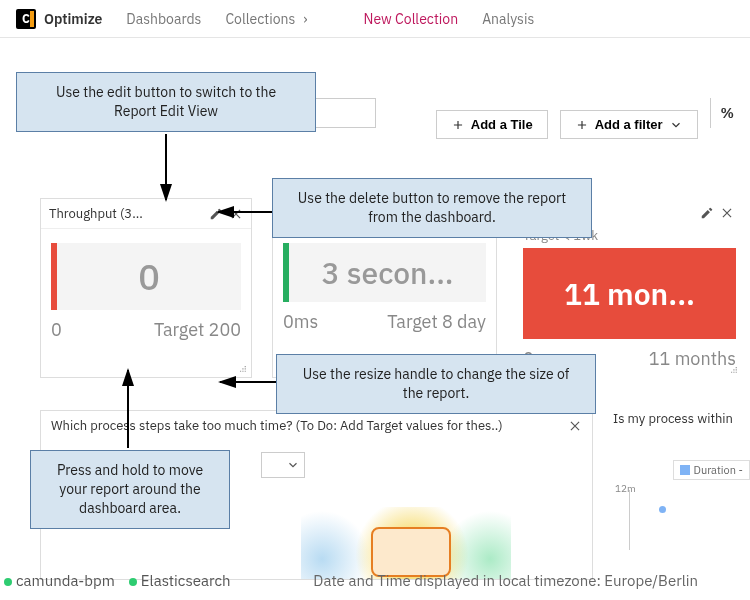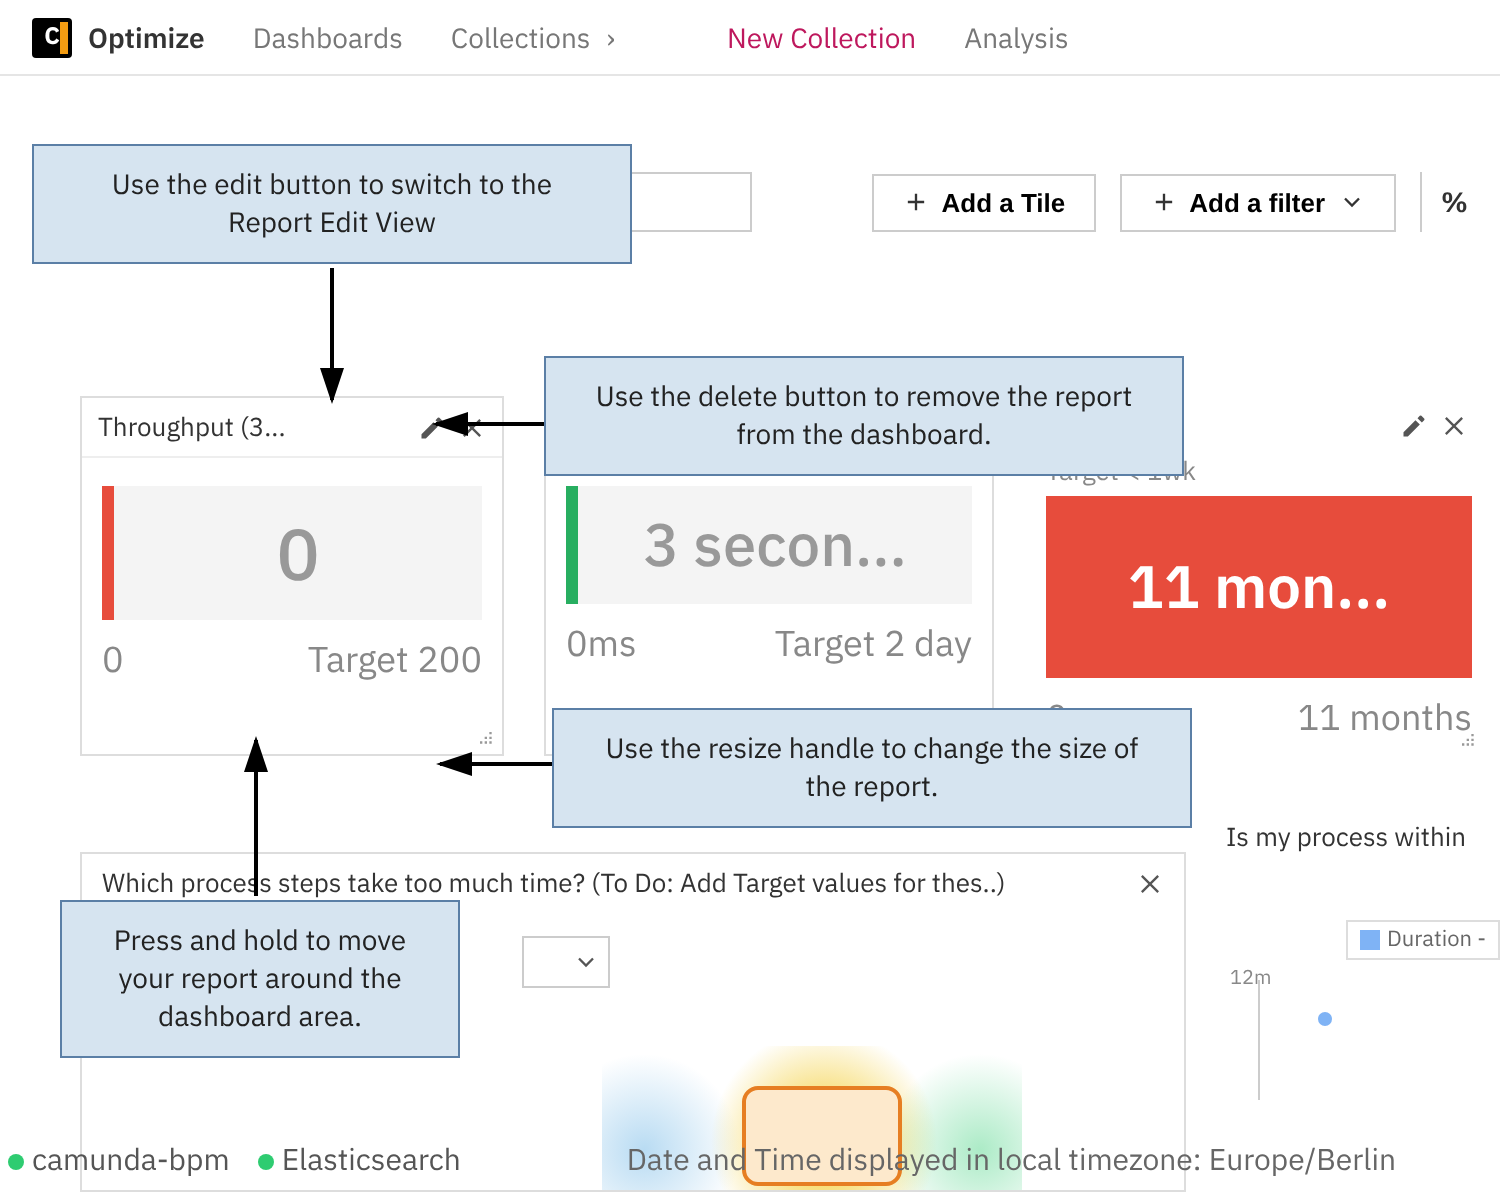--- a/index.html
+++ b/index.html
@@ -42,21 +42,21 @@
   .toolbar {
     display:flex; align-items:center; padding: 48px 16px 12px 16px;
     gap:12px;
   }
   .input-box {
     width: 360px; height: 30px; border:1px solid #ccc;
   }
   .spacer { flex:1; }
   .btn {
     border:1px solid #ccc; background:#fff; padding:6px 14px; font-size:13px;
-    display:flex; align-items:center; gap:6px; cursor:pointer; font-weight:600;
+    display:flex; align-items:center; gap:6px; cursor:pointer; font-weight:600;margin-top:24px;
   }
 
   
   .cards {
     display:flex; gap:20px; padding: 0 40px; position:absolute; top:198px;
   }
   .card {
     width: 212px; background:#fff; border:1px solid #ddd;
     display:flex; flex-direction:column; position:relative;
   }
@@ -84,21 +84,21 @@
   .resize {
     position:absolute; right:4px; bottom:4px;
   }
 
   
   .strip2 {
     position:absolute; top:410px; left:40px; right:0;
     display:flex; gap:20px;
   }
   .wide-card {
-    width: 565px; border:1px solid #ddd; background:#fff;margin-top:16px;
+    width: 565px; border:1px solid #ddd; background:#fff;
   }
   .wide-head {
     display:flex; align-items:center; padding:6px 10px;gap:8px; font-size:13px;
   }
   .select-stub {
     width:44px; height:26px; border:1px solid #ccc; margin:12px 10px 0 220px;
     display:flex; align-items:center; justify-content:flex-end; padding-right:4px;
   }
   .heat {
     position:absolute; left:260px; bottom:0; width:210px; height:72px; overflow:hidden;
@@ -217,21 +217,21 @@
 
   <div class="card" style="width:225px">
     <div class="card-head">
       <span style="color:#999">◀</span>
       <span class="card-title">75th</span>
     </div>
     <div class="card-body">
       <div class="valuebox green">3 secon...</div>
       <div class="scale">
         <span>0ms</span>
-        <span>Target 2 day</span>
+        <span>Target 8 day</span>
       </div>
     </div>
   </div>
 
   <div class="card card3">
     <div class="card-head" style="border-bottom:none">
       <span class="card-title">Duration</span>
       <svg class="icon" viewBox="0 0 24 24">
           <path d="M3 17.25V21h3.75L17 10.75l-3.75-3.75L3 17.25zM20.7 7.04a1 1 0 000-1.41l-2.34-2.34a1 1 0 00-1.41 0L15 5.25 18.75 9l1.95-1.96z" fill="#555"></path>
         </svg>

